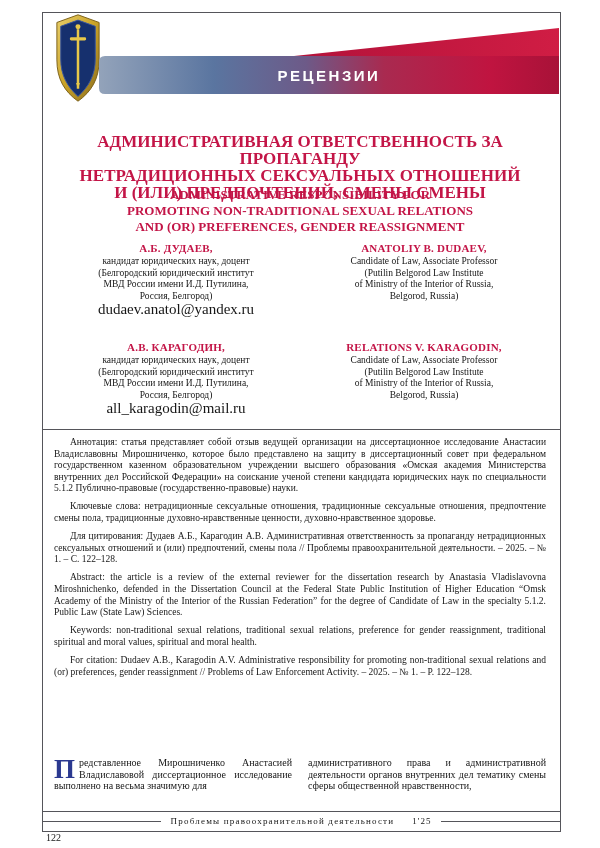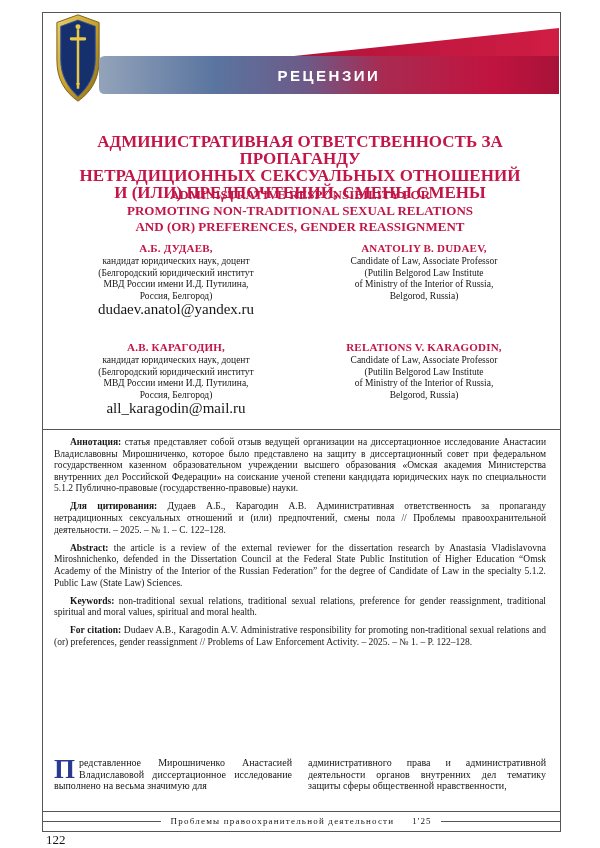--- a/index.html
+++ b/index.html
@@ -42,34 +42,34 @@
   .author-name{font-weight:bold;font-size:11px;color:var(--red);letter-spacing:.2px;margin-bottom:2px;}
   .author-line{font-size:9.5px;line-height:11.5px;}
   .author-email{font-size:15px;line-height:11.5px;margin-top:2px;}
 
   
   .sep{position:absolute;left:42px;top:429px;width:518px;border-top:1px solid var(--rule);}
 
   
   .meta{position:absolute;left:54px;top:437px;width:492px;font-size:9.5px;line-height:11.6px;text-align:justify;}
   .meta p{margin:0 0 6.5px 0;text-indent:16px;}
-  .meta b{font-weight:bold;}
+  .meta b{font-weight:normal;}
 
   
   .body-cols{position:absolute;left:54px;top:757px;width:492px;display:flex;gap:16px;font-size:10px;line-height:11.5px;text-align:justify;}
   .body-col{flex:1;}
   .dropcap{float:left;font-size:27px;line-height:22px;font-weight:bold;color:var(--navy);margin:1px 4px 0 0;}
 
   
   .footer-rule{position:absolute;left:42px;top:811px;width:518px;border-top:1px solid var(--rule);}
   .footer-row{position:absolute;left:42px;top:813px;width:518px;height:16px;display:flex;align-items:center;}
   .footer-row .fline{flex:1;border-top:1px solid var(--rule);}
   .footer-text{padding:0 10px;font-size:9px;letter-spacing:1.2px;white-space:nowrap;}
   .footer-issue{margin-left:18px;letter-spacing:1px;margin-top:48px;}
-  .page-number{position:absolute;left:46px;top:832px;font-size:13px;}
+  .page-number{position:absolute;left:46px;top:832px;font-size:10px;}
 </style>
 </head>
 <body>
 
 <div class="page">
 
   <div class="frame"></div>
 
   <div class="emblem">
     <svg viewBox="0 0 50 92" width="48" height="90">
@@ -156,32 +156,33 @@
       <div class="author-line">(Putilin Belgorod Law Institute</div>
       <div class="author-line">of Ministry of the Interior of Russia,</div>
       <div class="author-line">Belgorod, Russia)</div>
     </div>
   </div>
 
   <div class="sep"></div>
 
   <div class="meta">
     <p><b>Аннотация:</b> <span>статья представляет собой отзыв ведущей организации на диссертационное исследование Анастасии Владиславовны Мирошниченко, которое было представлено на защиту в диссертационный совет при федеральном государственном казенном образовательном учреждении высшего образования «Омская академия Министерства внутренних дел Российской Федерации» на соискание ученой степени кандидата юридических наук по специальности 5.1.2 Публично-правовые (государственно-правовые) науки.</span></p>
+    <p><b>Ключевые слова:</b> <span>нетрадиционные сексуальные отношения, традиционные сексуальные отношения, предпочтение смены пола, традиционные духовно-нравственные ценности, духовно-нравственное здоровье.</span></p>
     <p><b>Для цитирования:</b> <span>Дудаев А.Б., Карагодин А.В. Административная ответственность за пропаганду нетрадиционных сексуальных отношений и (или) предпочтений, смены пола // Проблемы правоохранительной деятельности. – 2025. – № 1. – С. 122–128.</span></p>
     <p><b>Abstract:</b> <span>the article is a review of the external reviewer for the dissertation research by Anastasia Vladislavovna Miroshnichenko, defended in the Dissertation Council at the Federal State Public Institution of Higher Education “Omsk Academy of the Ministry of the Interior of the Russian Federation” for the degree of Candidate of Law in the specialty 5.1.2.  Public Law (State Law) Sciences.</span></p>
     <p><b>Keywords:</b> <span>non-traditional sexual relations, traditional sexual relations, preference for gender reassignment, traditional spiritual and moral values, spiritual and moral health.</span></p>
     <p><b>For citation:</b> <span>Dudaev A.B., Karagodin A.V. Administrative responsibility for promoting non-traditional sexual relations and (or) preferences, gender reassignment // Problems of Law Enforcement Activity. – 2025. – № 1. – P. 122–128.</span></p>
   </div>
 
   <div class="body-cols">
     <div class="body-col">
       <span class="dropcap">П</span><span>редставленное Мирошниченко Анастасией Владиславовой диссертационное исследование выполнено на весьма значимую для</span>
     </div>
     <div class="body-col">
-      <span>административного права и административной деятельности органов внутренних дел тематику защиты сферы общественной нравственности,</span>
+      <span>административного права и административной деятельности органов внутренних дел тематику смены сферы общественной нравственности,</span>
     </div>
   </div>
 
   <div class="footer-rule"></div>
   <div class="footer-row">
     <div class="fline"></div>
     <div class="footer-text"><span>Проблемы правоохранительной деятельности</span><span class="footer-issue">1'25</span></div>
     <div class="fline"></div>
   </div>
   <div class="page-number">122</div>

